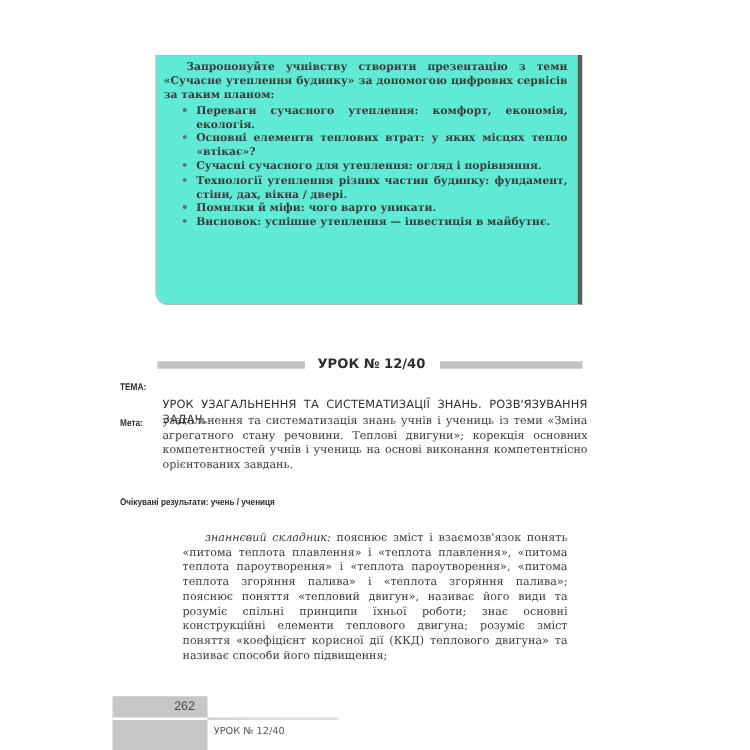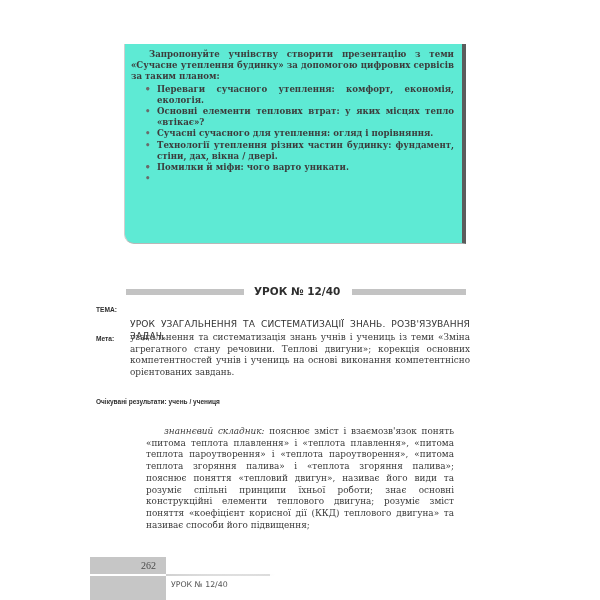--- a/index.html
+++ b/index.html
@@ -209,21 +209,21 @@
       width: 110px;
       height: 2px;
       background: linear-gradient(to right, #d0d0d0, rgba(255,255,255,0));
     }
     .page-number {
       position: absolute;
       left: 90px;
       top: 560px;
       width: 66px;
       text-align: right;
-      font-family: Liberation Serif, serif;
+      font-family: Liberation Sans, sans-serif;
       font-size: 10px;
       line-height: 12px;
       color: #4a4a4a;
     }
     .footer-lesson {
       position: absolute;
       left: 171px;
       top: 580px;
       font-family: "DejaVu Sans", "Liberation Sans", sans-serif;
       font-size: 7.8px;
@@ -241,21 +241,21 @@
     <div class="ai-body">
       <p class="ai-intro">Запропонуйте учнівству створити презентацію з теми «Сучасне утеплення будинку» за допомогою цифрових сервісів за таким планом:</p>
       <ul class="ai-list">
         <li><span class="bullet">•</span></li>
         <li><span class="bullet">•</span><span>Переваги сучасного утеплення: комфорт, економія, екологія.</span></li>
         <li><span class="bullet">•</span><span>Основні елементи теплових втрат: у яких місцях тепло «втікає»?</span></li>
         <li><span class="bullet">•</span><span>Сучасні сучасного для утеплення: огляд і порівняння.</span></li>
         <li><span class="bullet">•</span><span>Технології утеплення різних частин будинку: фундамент, стіни, дах, вікна / двері.</span></li>
         <li><span class="bullet">•</span></li>
         <li><span class="bullet">•</span><span>Помилки й міфи: чого варто уникати.</span></li>
-        <li><span class="bullet">•</span></li>
+        <li><span class="bullet">•</span><span>Висновок: успішне утеплення — інвестиція в майбутнє.</span></li>
       </ul>
     </div>
   </div>
 
   <div class="lesson-bar">
     <div class="line left"></div>
     <span class="lesson-title">УРОК № 12/40</span>
     <div class="line right"></div>
   </div>
 

